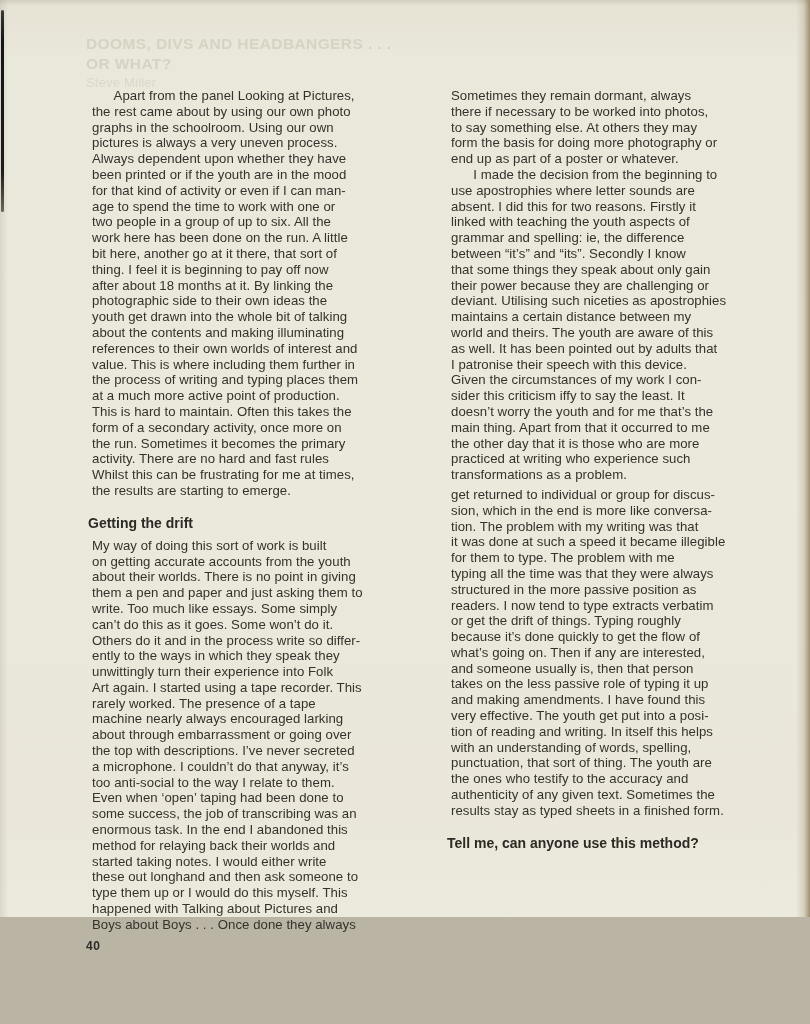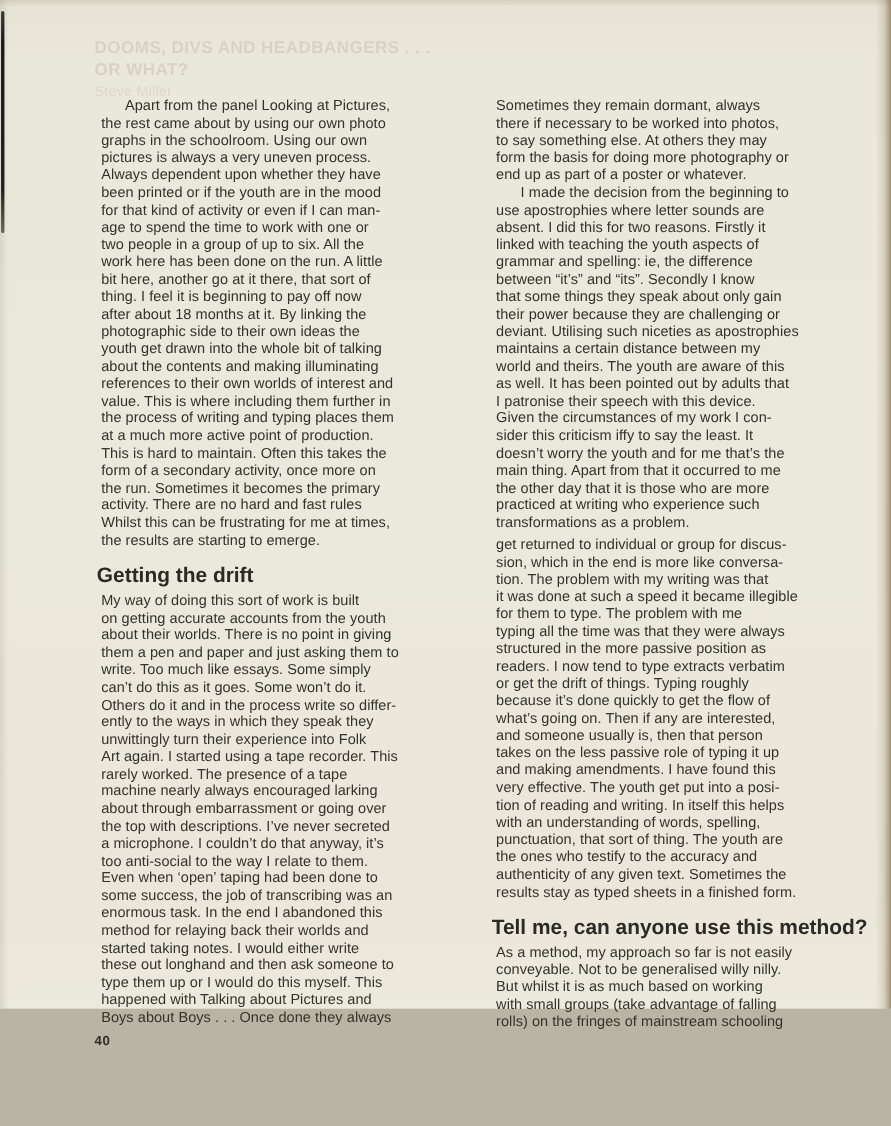--- a/index.html
+++ b/index.html
@@ -43,21 +43,21 @@
     color:#34322c;
   }
   .col-left{left:88px;}
   .col-right{left:447px;}
   .para{
     font-size:13.2px;line-height:15.8px;white-space:pre;margin:4px;
     letter-spacing:0.05px;
   }
   .para.tight-top{margin-top:4px;}
   .subhead{
-    font-size:19px;font-weight:bold;line-height:17px;margin:16px 0 6px 0;
+    font-size:14px;font-weight:bold;line-height:17px;margin:16px 0 6px 0;
     color:#2c2a25;white-space:pre;
   }
   .page-number{
     position:absolute;left:86px;top:939px;
     font-size:12px;font-weight:bold;color:#2e2c27;letter-spacing:0.5px;
   }
 </style>
 </head>
 <body>
 
@@ -170,22 +170,17 @@
 takes on the less passive role of typing it up
 and making amendments. I have found this
 very effective. The youth get put into a posi-
 tion of reading and writing. In itself this helps
 with an understanding of words, spelling,
 punctuation, that sort of thing. The youth are
 the ones who testify to the accuracy and
 authenticity of any given text. Sometimes the
 results stay as typed sheets in a finished form.</p>
     <h3 class="subhead">Tell me, can anyone use this method?</h3>
-    <p class="para">As a method, my approach so far is not easily
-conveyable. Not to be generalised willy nilly.
-But whilst it is as much based on working
-with small groups (take advantage of falling
-rolls) on the fringes of mainstream schooling</p>
   </div>
 
   <div class="page-number">40</div>
 
 </div>
 
 </body></html>

